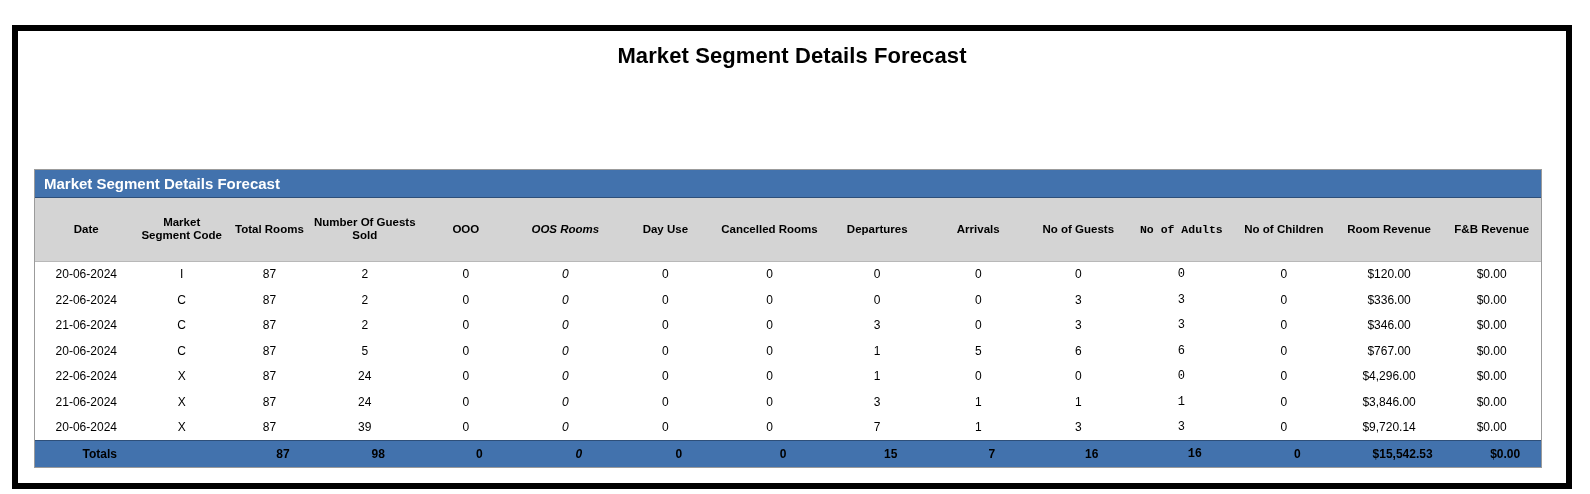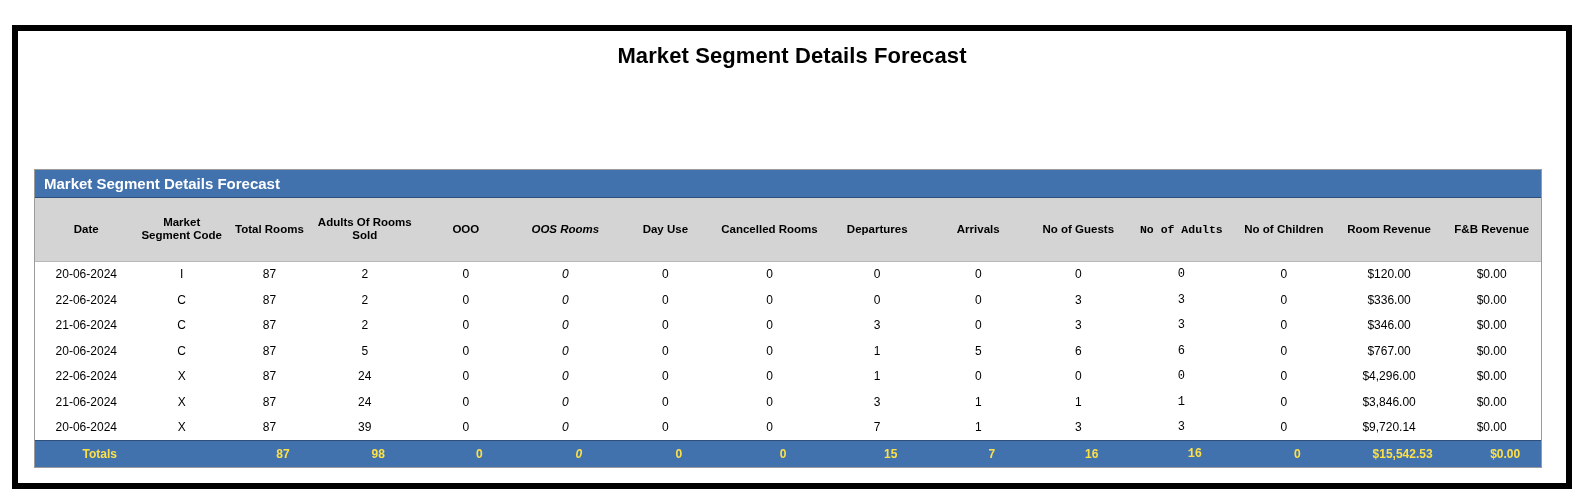--- a/index.html
+++ b/index.html
@@ -88,21 +88,21 @@
     text-align: center;
     height: 25.5px;
     padding: 0 1px;
     background: #ffffff;
     border: none;
     white-space: nowrap;
   }
 
   table.forecast tbody tr.totals-row td {
     background: #4272ad;
-    color: #fde047;
+    color: #000000;
     font-weight: bold;
     font-size: 12px;
     height: 26px;
     border-top: 1px solid #2e4f79;
     padding-left: 28px;
   }
   table.forecast tbody tr.totals-row td.totals-label {
     text-align: center;
   }
 
@@ -133,21 +133,21 @@
   <div id="table-block">
 
     <div id="table-caption">Market Segment Details Forecast</div>
 
     <table class="forecast">
       <thead>
         <tr>
           <th class="c0">Date</th>
           <th class="c1">Market Segment Code</th>
           <th class="c2">Total Rooms</th>
-          <th class="c3">Adults Of Rooms Sold</th>
+          <th class="c3">Number Of Guests Sold</th>
           <th class="c4">OOO</th>
           <th class="c5">OOS Rooms</th>
           <th class="c6">Day Use</th>
           <th class="c7">Cancelled Rooms</th>
           <th class="c8">Departures</th>
           <th class="c9">Arrivals</th>
           <th class="c10">No of Guests</th>
           <th class="c11">No of Adults</th>
           <th class="c12">No of Children</th>
           <th class="c13">Room Revenue</th>

